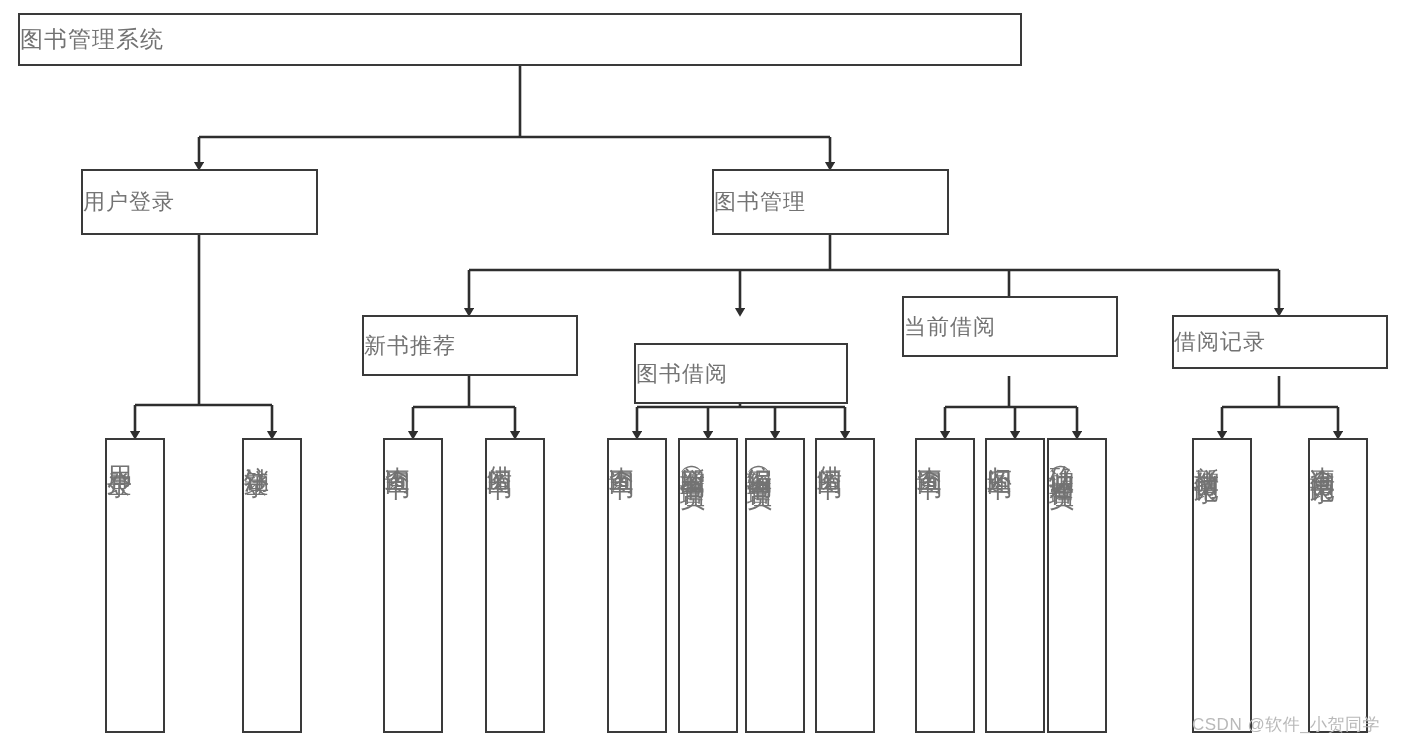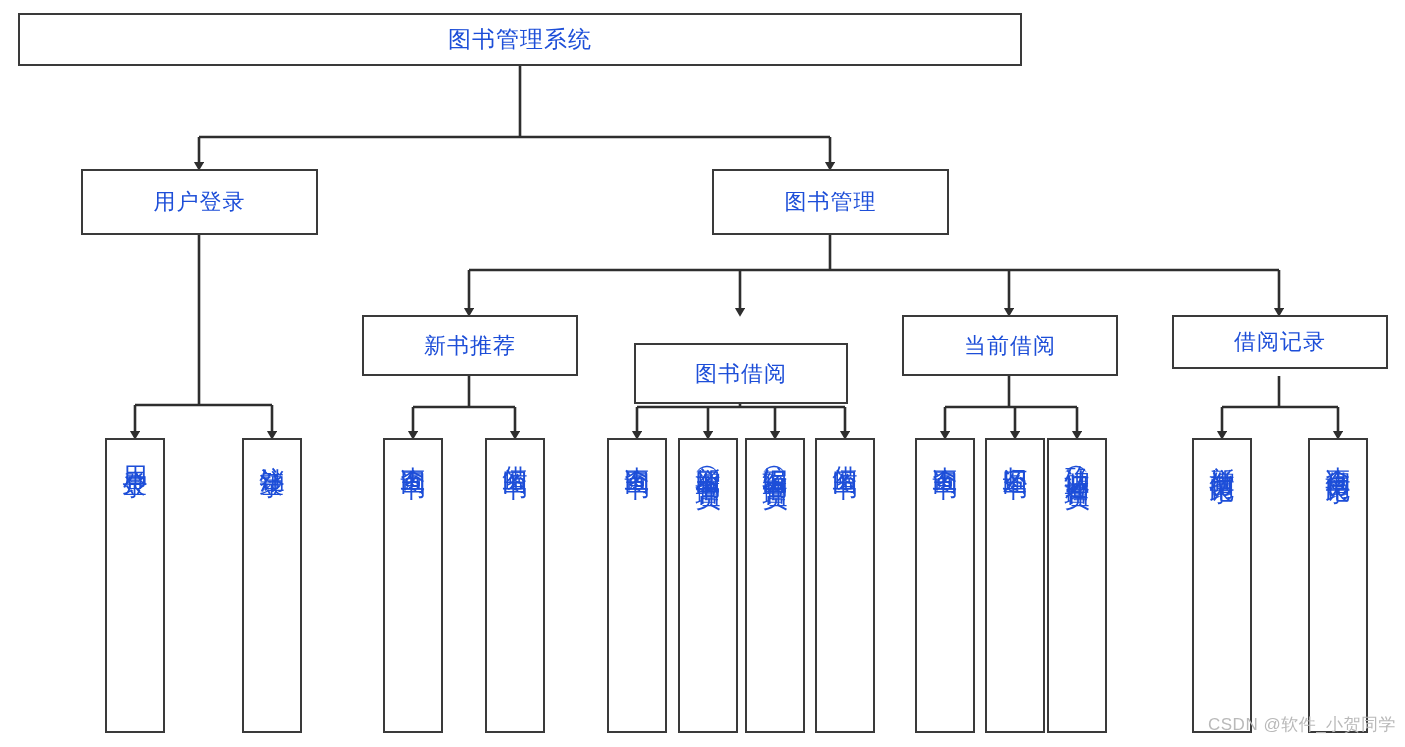--- a/index.html
+++ b/index.html
@@ -23,22 +23,21 @@
     height: 747px;
     pointer-events: none;
   }
   .node {
     position: absolute;
     box-sizing: border-box;
     background: #ffffff;
     border: 2.5px solid #3a3a3a;
     display: flex;
     align-items: center;
-    justify-content: center;
-    color: #1d4ed8;
+    color: #737373;
   }
   .node .label {
     display: block;
     text-align: center;
     line-height: 1.18;
   }
   .node.horiz .label {
     font-size: 22px;
     letter-spacing: 1px;
   }
@@ -58,21 +57,20 @@
     font-size: 23px;
   }
   #watermark {
     position: absolute;
     left: 1192px;
     top: 713px;
     font-size: 17px;
     color: #b9b9b9;
     white-space: nowrap;
     letter-spacing: 0.5px;
-    margin-left: 16px;
   }
 </style>
 </head>
 <body>
 
 <div id="canvas">
 
   <svg id="edges" viewBox="0 0 1405 747" width="1405" height="747">
     <defs>
       <marker id="arrow" markerWidth="9" markerHeight="11" refX="1.2" refY="5.2" orient="auto" markerUnits="userSpaceOnUse">
@@ -147,21 +145,21 @@
   <div class="node horiz" style="left:362px; top:315px; width:216px; height:61px;">
     <span class="label">新书推荐</span>
   </div>
 
   <div class="node horiz" style="left:712px; top:169px; width:237px; height:66px;">
     <span class="label">图书管理</span>
   </div>
   <div class="node horiz" style="left:634px; top:315px; width:214px; height:61px;margin-top:28px;">
     <span class="label">图书借阅</span>
   </div>
-  <div class="node horiz" style="left:902px; top:315px; width:216px; height:61px;">
+  <div class="node horiz" style="left:902px; top:296px; width:216px; height:61px;">
     <span class="label">当前借阅</span>
   </div>
   <div class="node horiz" style="left:1172px; top:315px; width:216px; height:54px;">
     <span class="label">借阅记录</span>
   </div>
 
   <div class="node vert" style="left:105px; top:438px; width:60px; height:295px;">
     <span class="label">用户登录</span>
   </div>
   <div class="node vert" style="left:242px; top:438px; width:60px; height:295px;">

